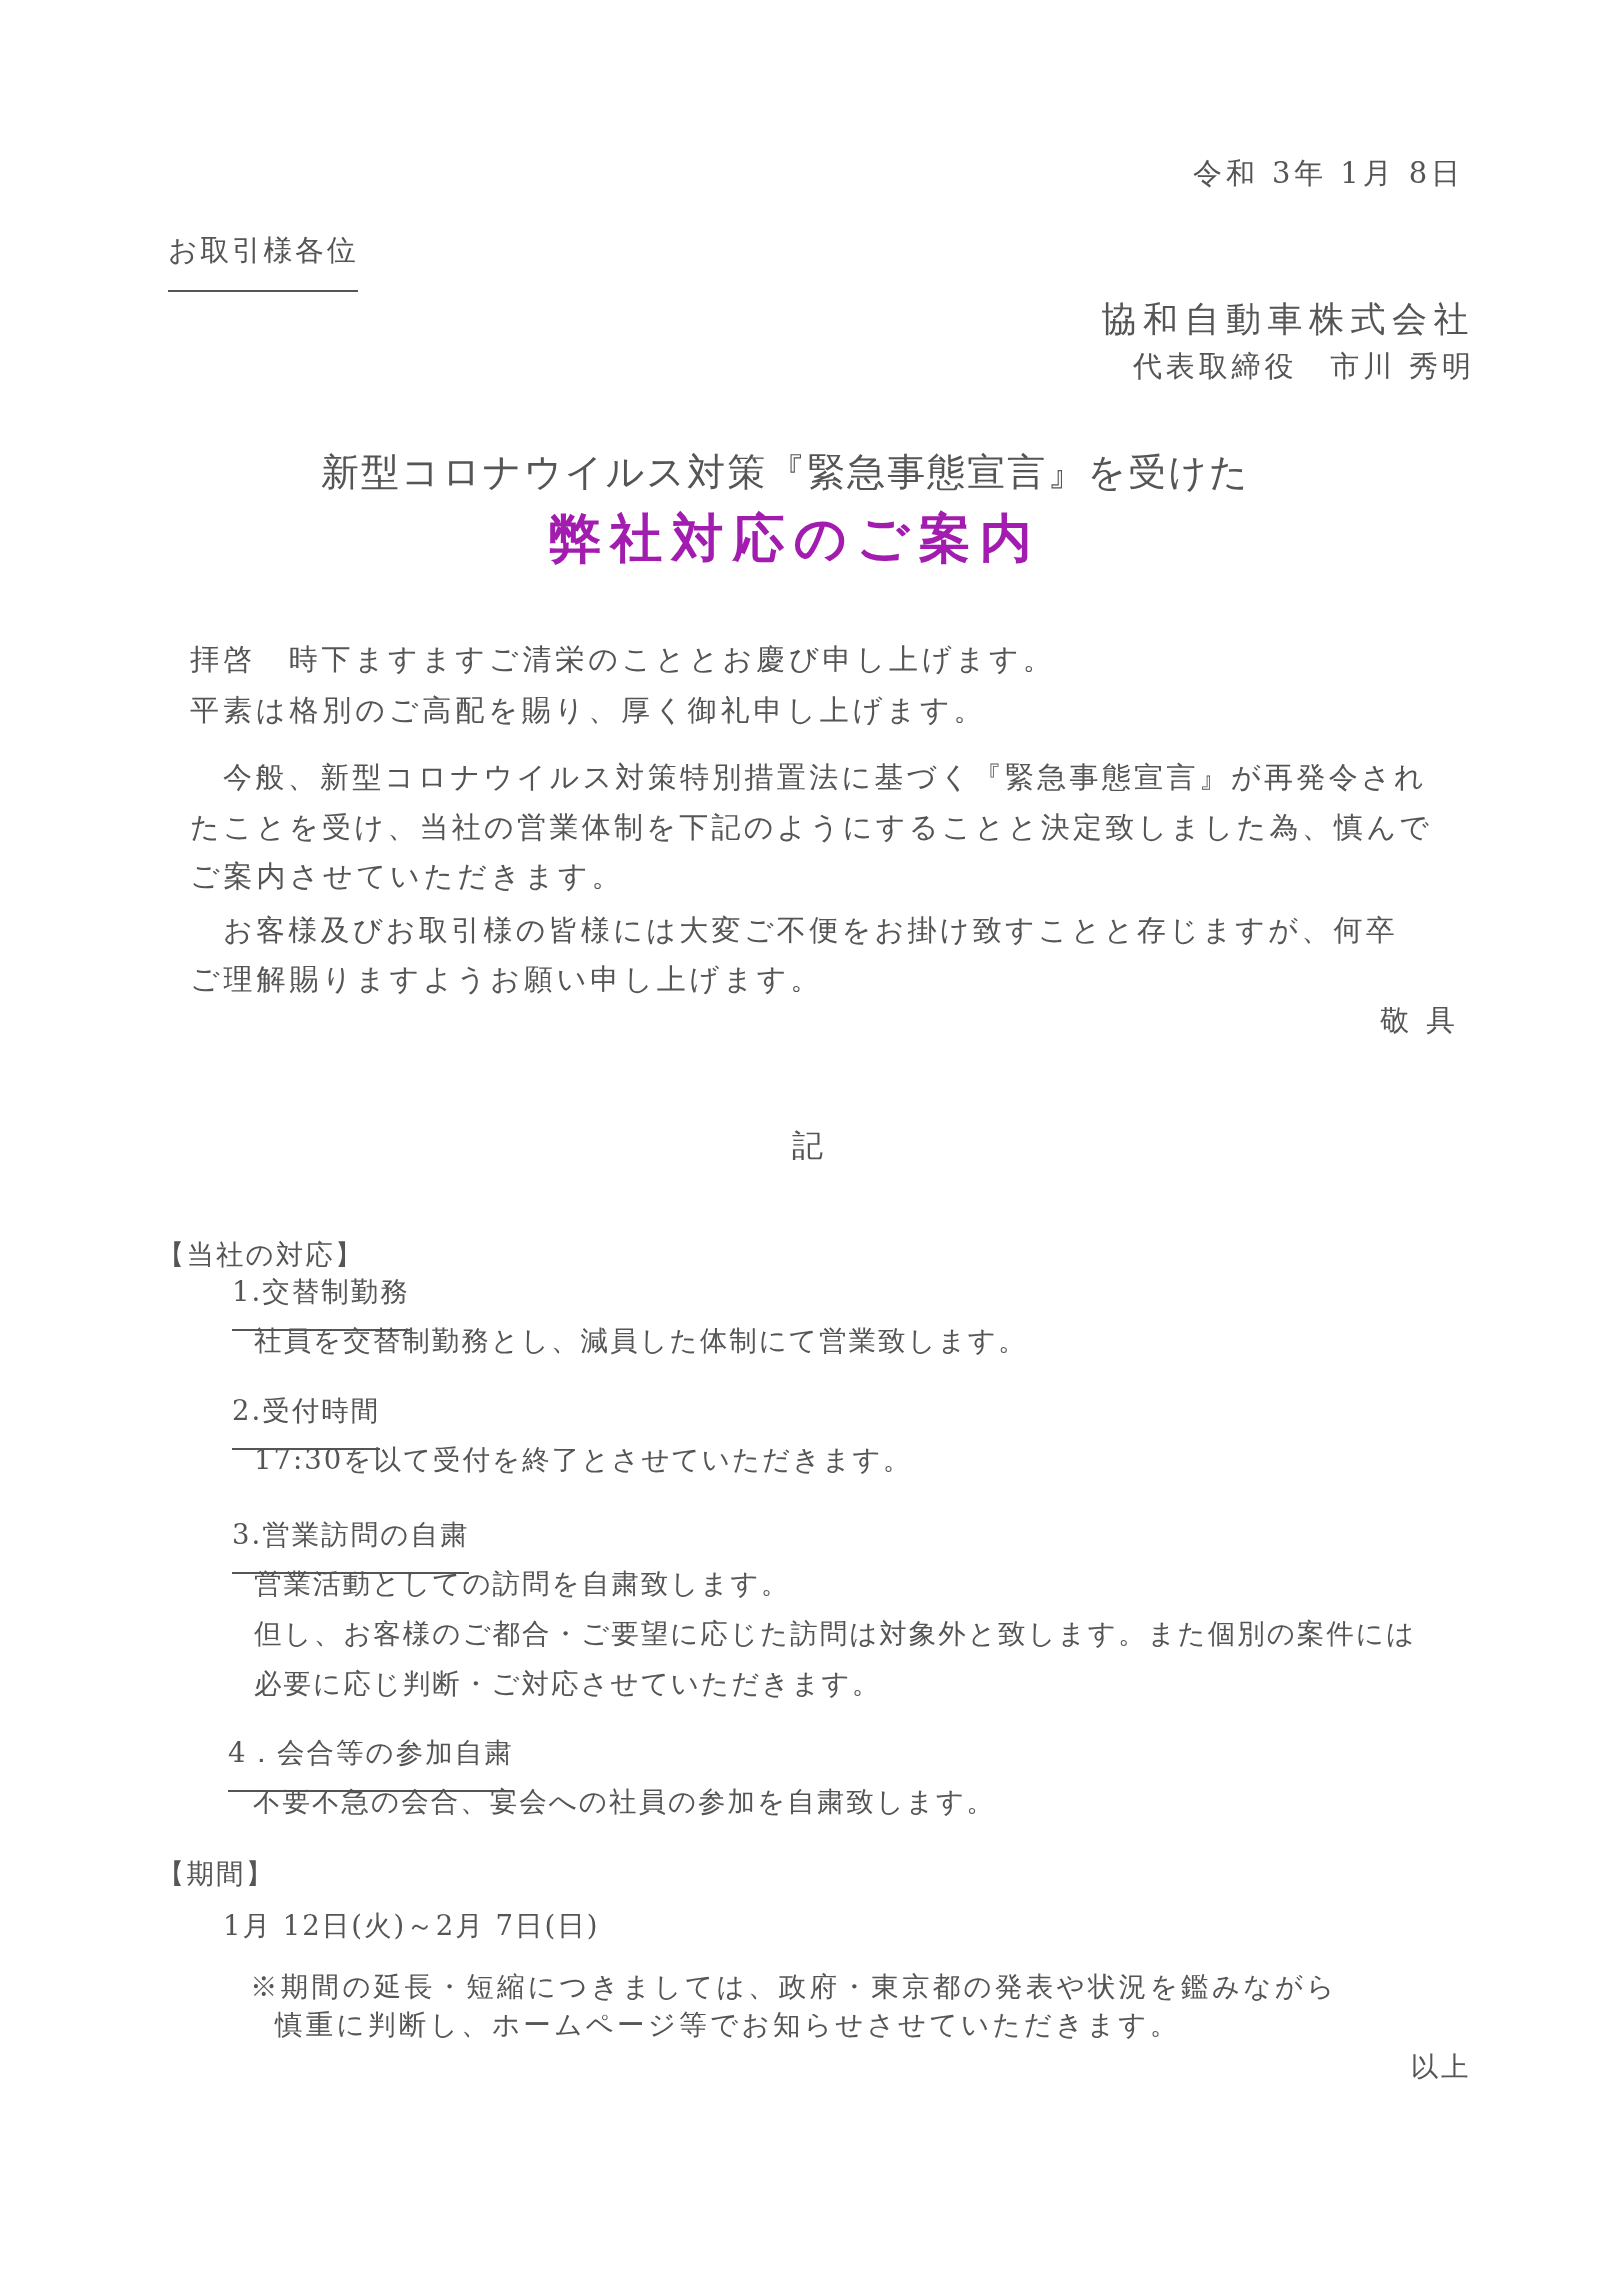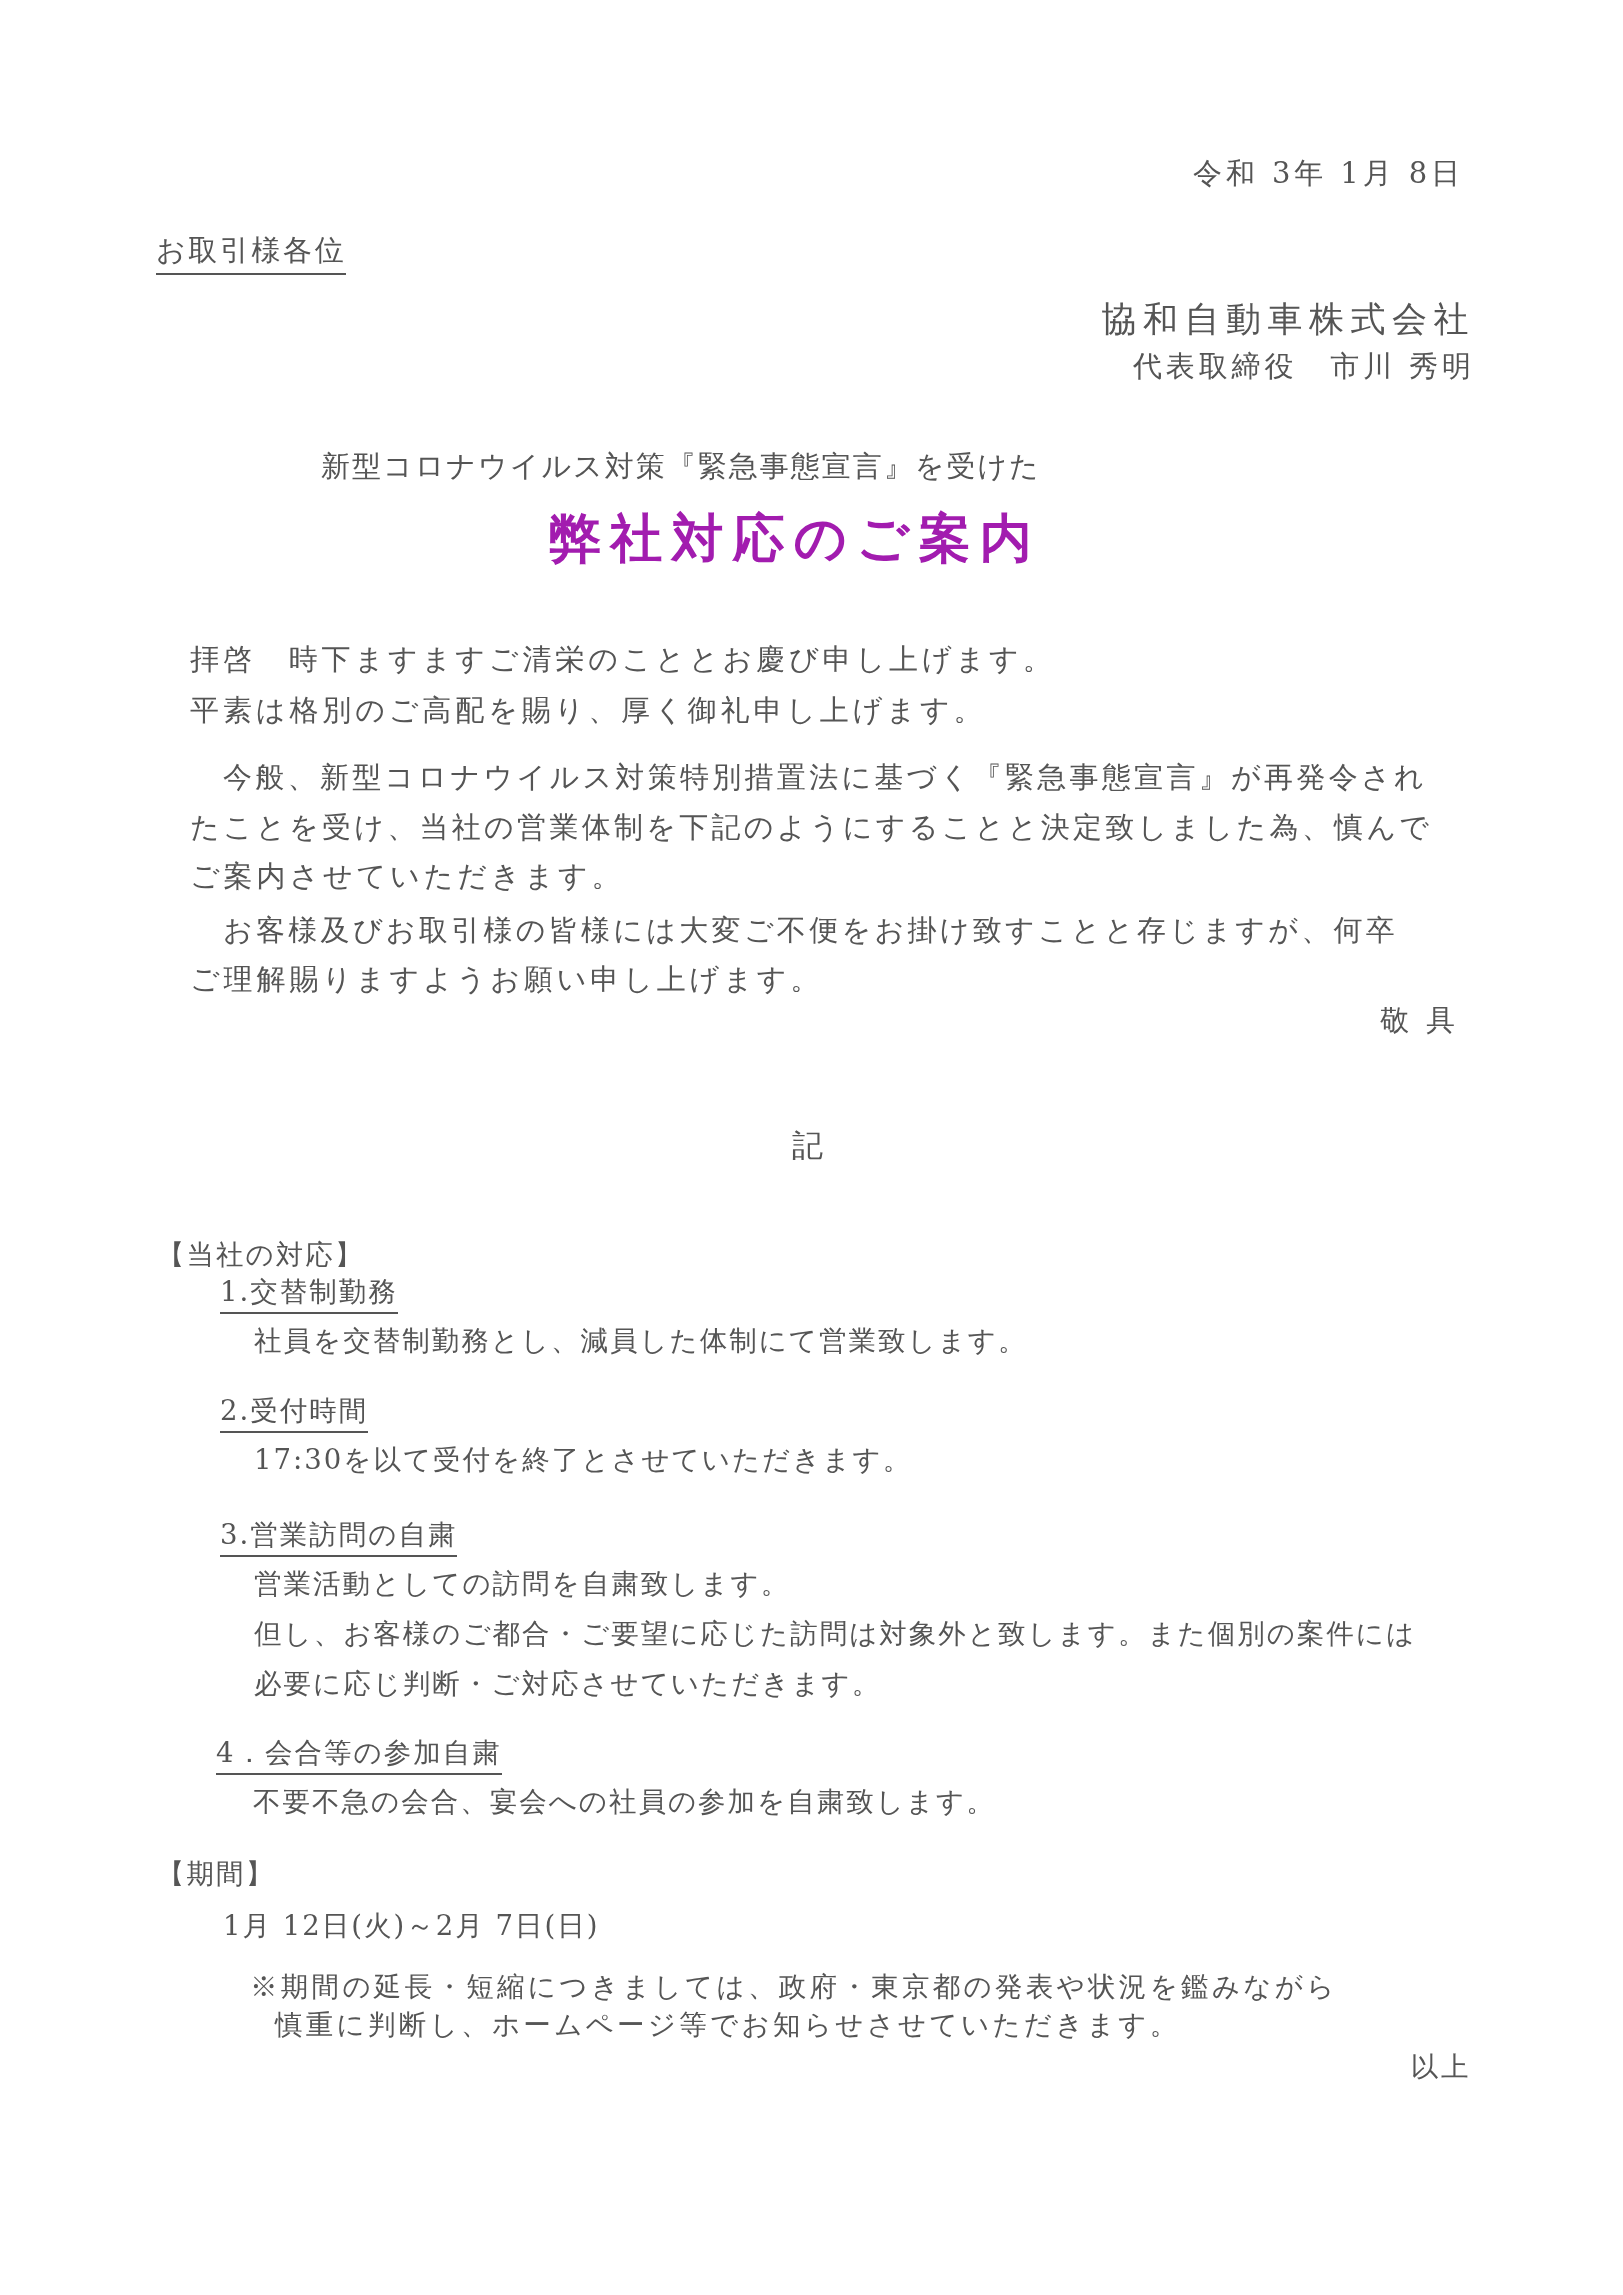--- a/index.html
+++ b/index.html
@@ -9,28 +9,28 @@
     }
     body {
       width: 1623px;
       height: 2295px;
       position: relative;
       overflow: hidden;
       font-family: "DejaVu Serif", "Liberation Serif", serif;
       color: #555555;
     }
     .abs { position: absolute; white-space: nowrap; }
-    .ul { border-bottom: 2.6px solid #555555; padding-bottom: 2px; }
+    .ul { border-bottom: 2.6px solid #555555; padding-bottom: 19px; margin-left: 12px; }
 
     #date { right: 159px; top: 154px; font-size: 29px; letter-spacing: 3.9px; margin-left: 27px; }
     #addressee { left: 156px; top: 231px; font-size: 29px; letter-spacing: 2.6px; }
     #company { right: 148px; top: 296px; font-size: 35px; letter-spacing: 6.5px; }
     #representative { right: 148px; top: 347px; font-size: 29px; letter-spacing: 3.9px; }
 
-    #subtitle { left: 321px; top: 447px; font-size: 29px; letter-spacing: 2px; }
+    #subtitle { left: 321px; top: 447px; font-size: 38px; letter-spacing: 2px; }
     #title { left: 549px; top: 504px; font-size: 52px; letter-spacing: 9.2px; font-weight: bold; color: #a21caf; }
 
     .body-line { left: 190px; font-size: 29px; letter-spacing: 3.9px; }
     #greet1 { top: 640px; }
     #greet2 { top: 691px; }
     #p1l1 { top: 758px; left: 223px; letter-spacing: 3.3px; }
     #p1l2 { top: 808px; letter-spacing: 3.3px; }
     #p1l3 { top: 857px; }
     #p2l1 { top: 911px; left: 223px; letter-spacing: 3.3px; }
     #p2l2 { top: 960px; }

